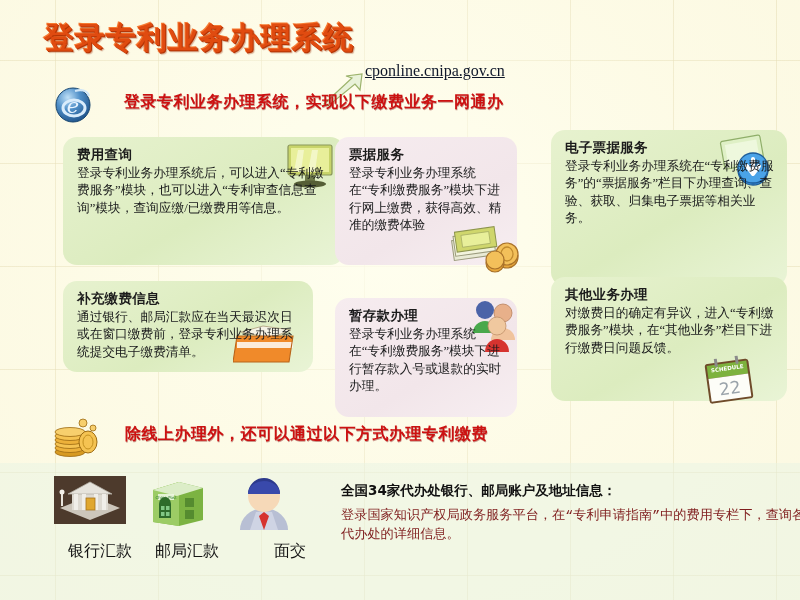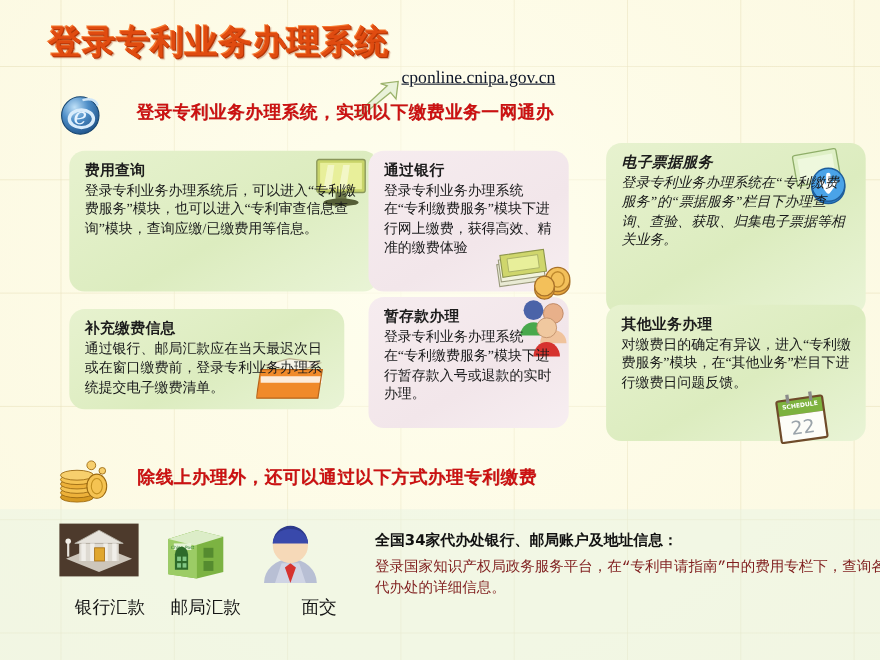--- a/index.html
+++ b/index.html
@@ -70,23 +70,23 @@
   .card p {
     font-family:"Liberation Serif", serif;
     font-size:12.7px; line-height:17.4px; color:#18191a;
     position:relative; z-index:2;
   }
   .card-icon { position:absolute; z-index:1; }
 
   
   #c1 { left:63px;  top:137px; width:281px; height:128px; }
   #c2 { left:335px; top:137px; width:182px; height:128px; }
-  #c3 { left:551px; top:130px; width:236px; height:156px;font-style:italic; }
+  #c3 { left:551px; top:130px; width:236px; height:156px; }
   #c4 { left:63px;  top:281px; width:250px; height:91px; }
-  #c5 { left:335px; top:270px; width:182px; height:119px; }
+  #c5 { left:335px; top:298px; width:182px; height:119px; }
   #c6 { left:551px; top:277px; width:236px; height:124px; }
 
   
   .coins { position:absolute; left:50px; top:415px; width:52px; height:42px; }
   .bottom-head {
     position:absolute; left:125px; top:424px;
     font-family:"DejaVu Sans", sans-serif;
     font-size:16px; font-weight:bold; color:#cc1111; letter-spacing:.5px;
     text-shadow:.5px .5px 0 rgba(120,0,0,.4);
   }
@@ -163,21 +163,21 @@
         <rect x="6" y="14" width="40" height="20" fill="#f2f3dd" stroke="#9a9a7c" stroke-width="1"></rect>
         <rect x="8" y="10" width="40" height="20" fill="#cfd66c" stroke="#8d954c" stroke-width="1"></rect>
         <rect x="14" y="14" width="28" height="12" fill="#e8ef9a" stroke="#a9b066" stroke-width=".8"></rect>
       </g>
       <circle cx="58" cy="38" r="11" fill="#e8a83c" stroke="#a9722a" stroke-width="1.2"></circle>
       <circle cx="58" cy="35" r="11" fill="#f3c05a" stroke="#a9722a" stroke-width="1.2"></circle>
       <ellipse cx="58" cy="35" rx="6" ry="7" fill="none" stroke="#c08a2e" stroke-width="1.3"></ellipse>
       <circle cx="46" cy="44" r="9" fill="#e8a83c" stroke="#a9722a" stroke-width="1.2"></circle>
       <circle cx="46" cy="41" r="9" fill="#f3c05a" stroke="#a9722a" stroke-width="1.2"></circle>
     </svg>
-    <h3>通过银行</h3>
+    <h3>票据服务</h3>
     <p>登录专利业务办理系统在“专利缴费服务”模块下进行网上缴费，获得高效、精准的缴费体验</p>
   </div>
 
   <div class="card green" id="c3">
     <svg class="card-icon" style="right:6px; top:2px; width:72px; height:62px;" viewBox="0 0 72 62">
       <g transform="rotate(-10 34 24)">
         <rect x="14" y="6" width="40" height="28" rx="2" fill="#dff0c6" stroke="#8fae69" stroke-width="1.2"></rect>
         <rect x="18" y="10" width="32" height="20" fill="#eef8dd"></rect>
       </g>
       <circle cx="44" cy="38" r="15" fill="#2f86d4" stroke="#1f5e9b" stroke-width="1.3"></circle>

